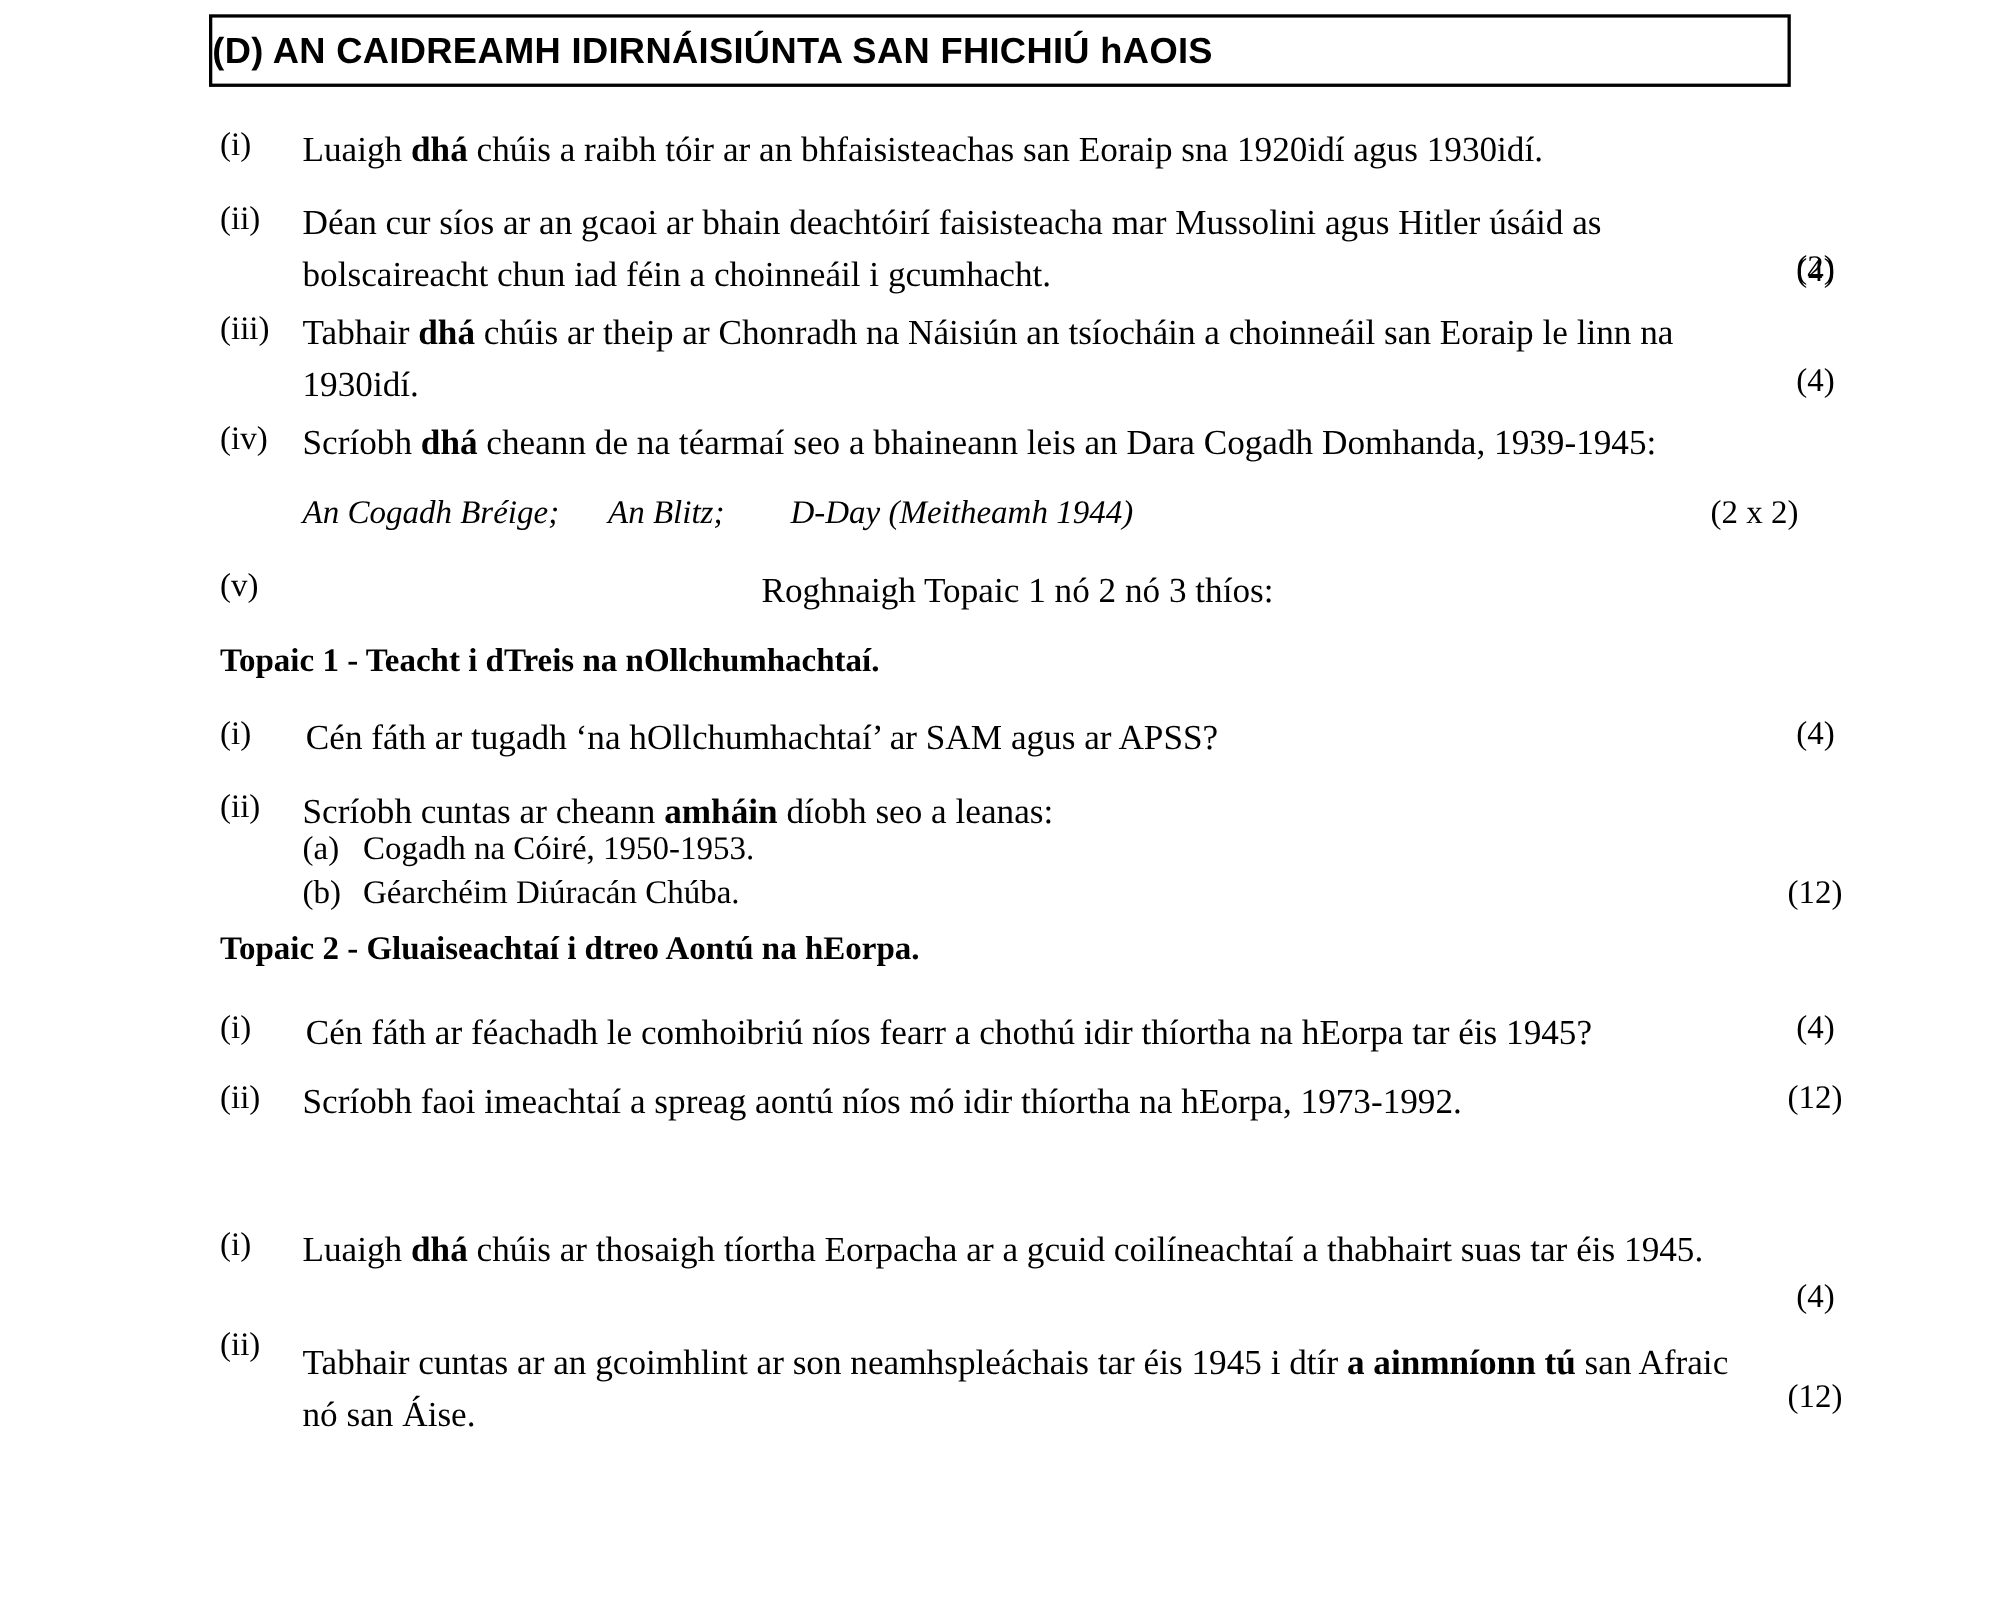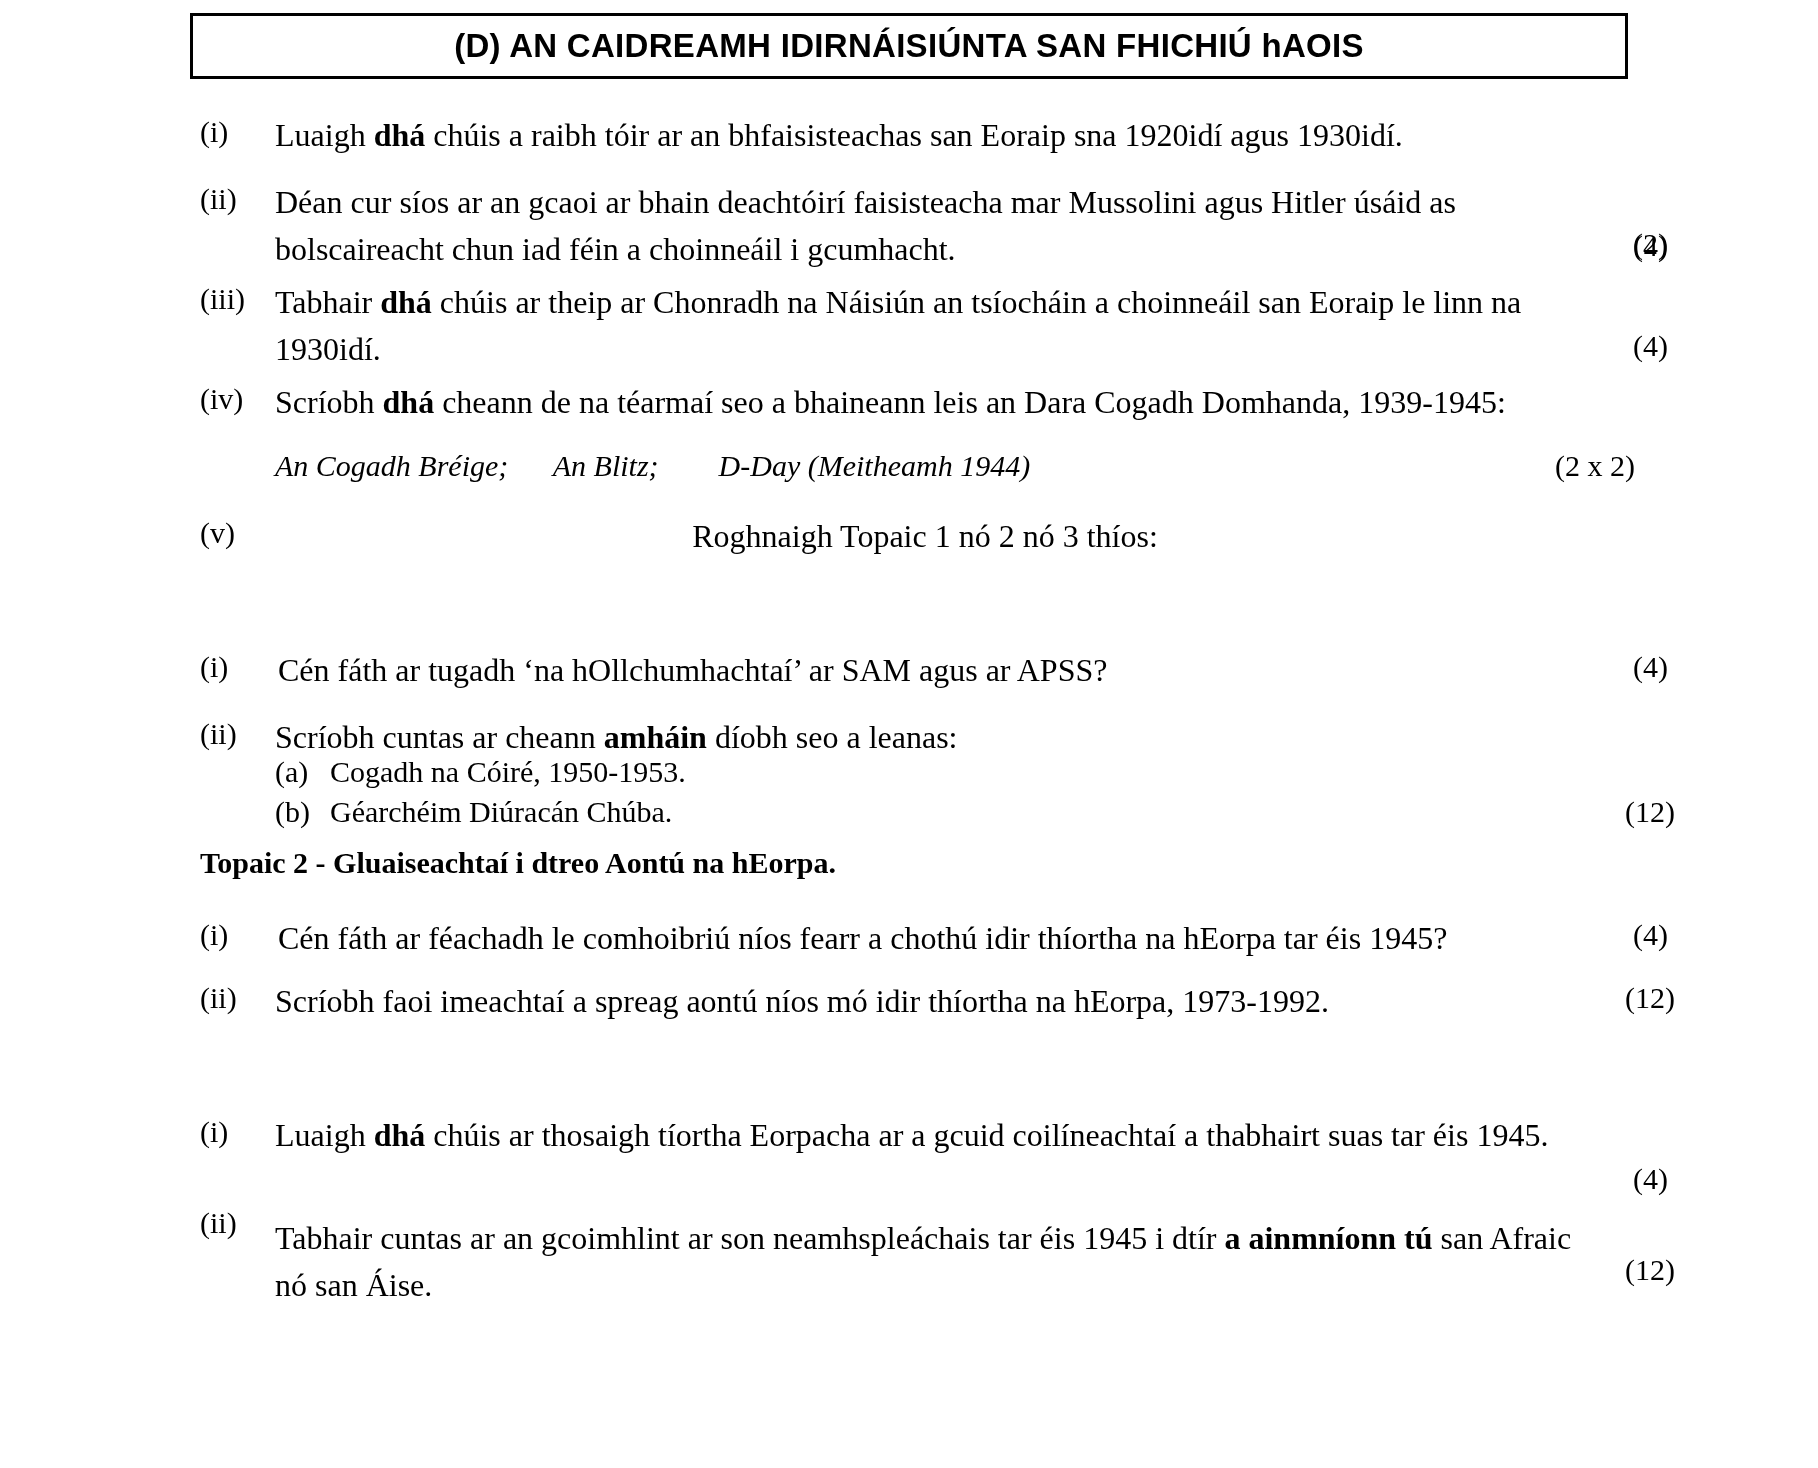--- a/index.html
+++ b/index.html
@@ -25,21 +25,21 @@
   .title-box {
     position: absolute;
     left: 190px;
     top: 13px;
     width: 1438px;
     height: 66px;
     border: 3px solid #000000;
     box-sizing: border-box;
     display: flex;
     align-items: center;
-    justify-content: center;
+    justify-content: flex-start;
   }
   .title-text {
     font-family: "Liberation Sans", "DejaVu Sans", sans-serif;
     font-weight: bold;
     font-size: 33px;
     letter-spacing: 0.3px;
     white-space: nowrap;
   }
 
   
@@ -131,20 +131,21 @@
   </div>
 
   <div class="terms-line" style="left:275px; top:446px;">An Cogadh Bréige;      An Blitz;        D-Day (Meitheamh 1944)</div>
   <div class="qmarks" style="left:1555px; top:446px;">(2 x 2)</div>
 
   <div class="qrow" style="left:0; top:513px;">
     <span class="qlabel" style="left:200px;">(v)</span>
     <span class="qtext" style="left:275px; width:1300px;text-align:center;"><span>Roghnaigh Topaic 1 nó 2 nó 3 thíos:</span></span>
   </div>
 
+  <div class="heading" style="left:200px; top:581px;">Topaic 1 - Teacht i dTreis na nOllchumhachtaí.</div>
 
   <div class="qrow" style="left:0; top:647px;">
     <span class="qlabel" style="left:200px;">(i)</span>
     <span class="qtext" style="left:278px; width:1300px;"><span>Cén fáth ar tugadh ‘na hOllchumhachtaí’ ar SAM agus ar APSS?</span></span>
     <span class="qmarks" style="left:1633px; top:0px;">(4)</span>
   </div>
 
   <div class="qrow" style="left:0; top:714px;">
     <span class="qlabel" style="left:200px;">(ii)</span>
     <span class="qtext" style="left:275px; width:1300px;"><span>Scríobh cuntas ar cheann </span><span class="bold">amháin</span><span> díobh seo a leanas:</span></span>

